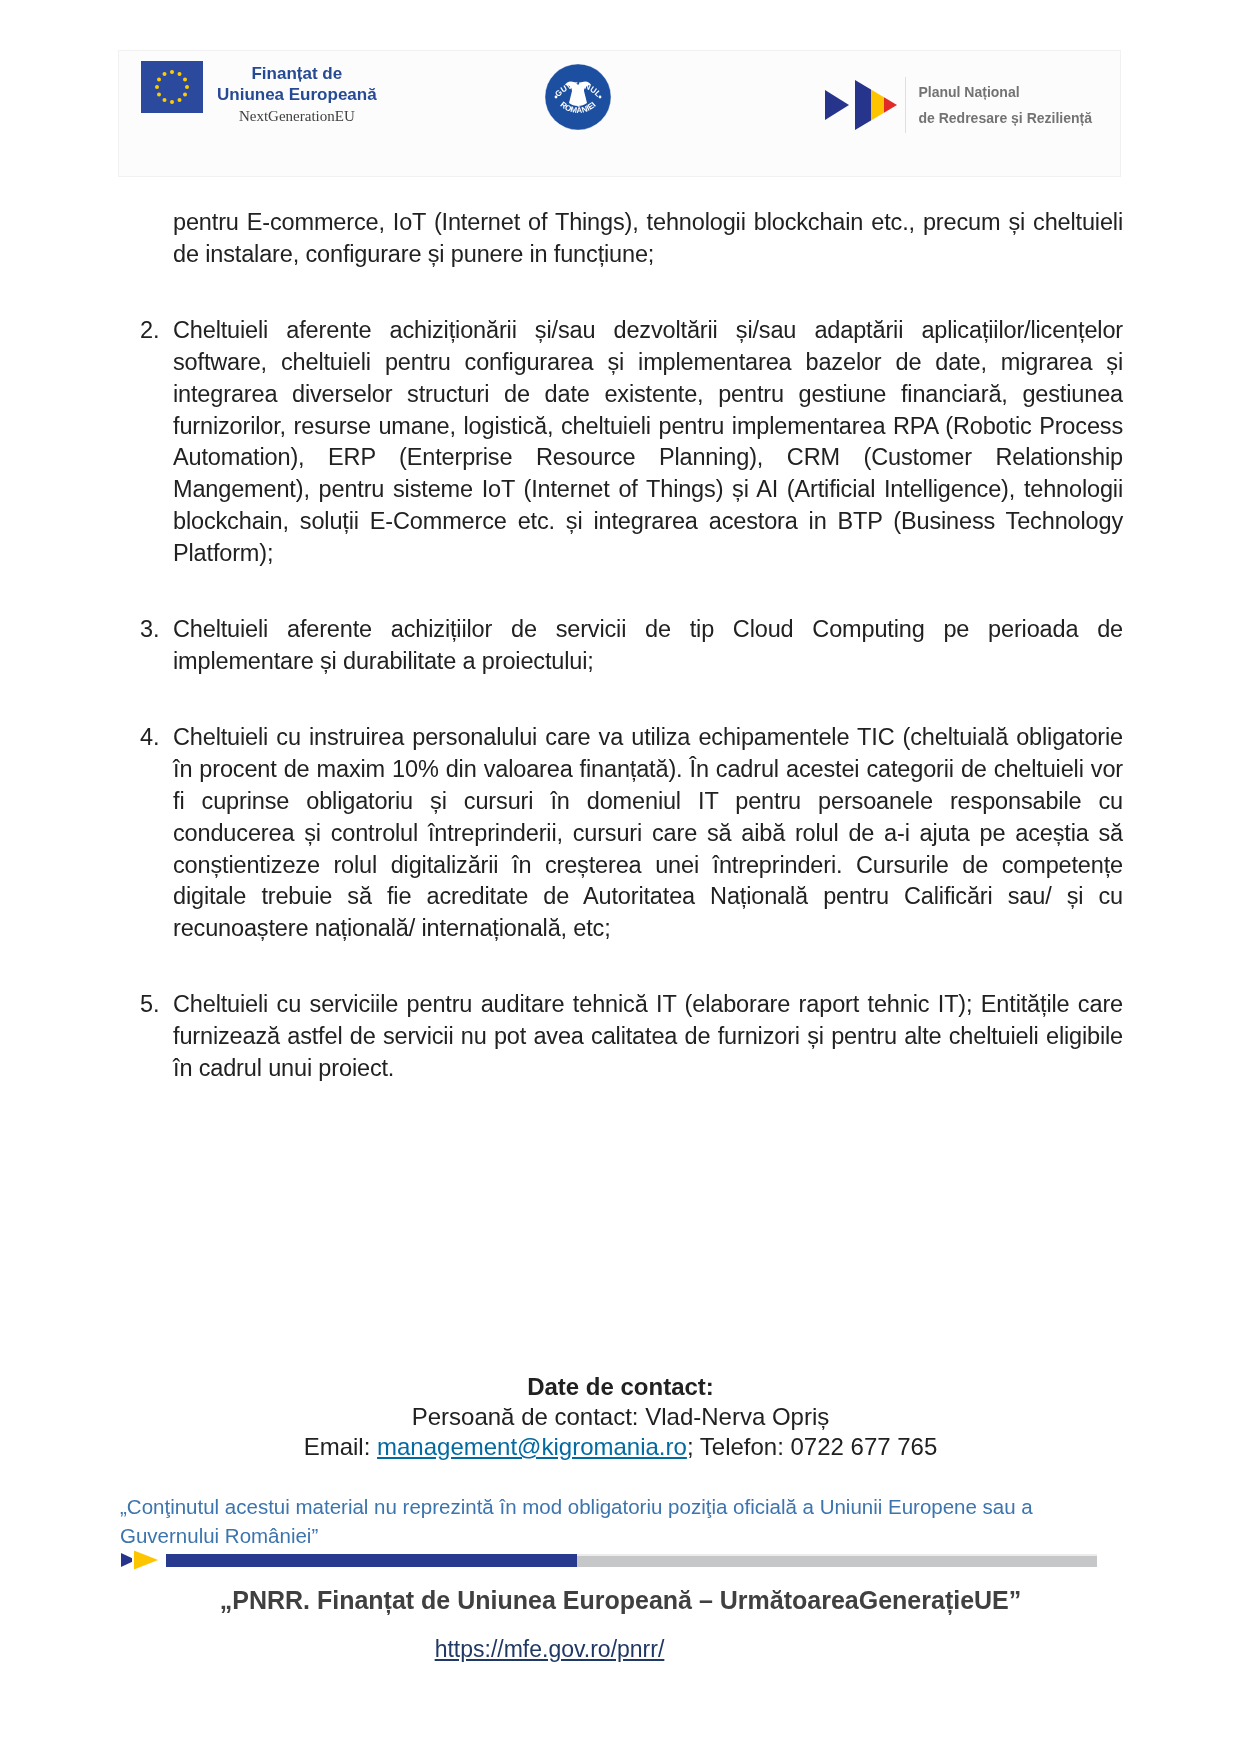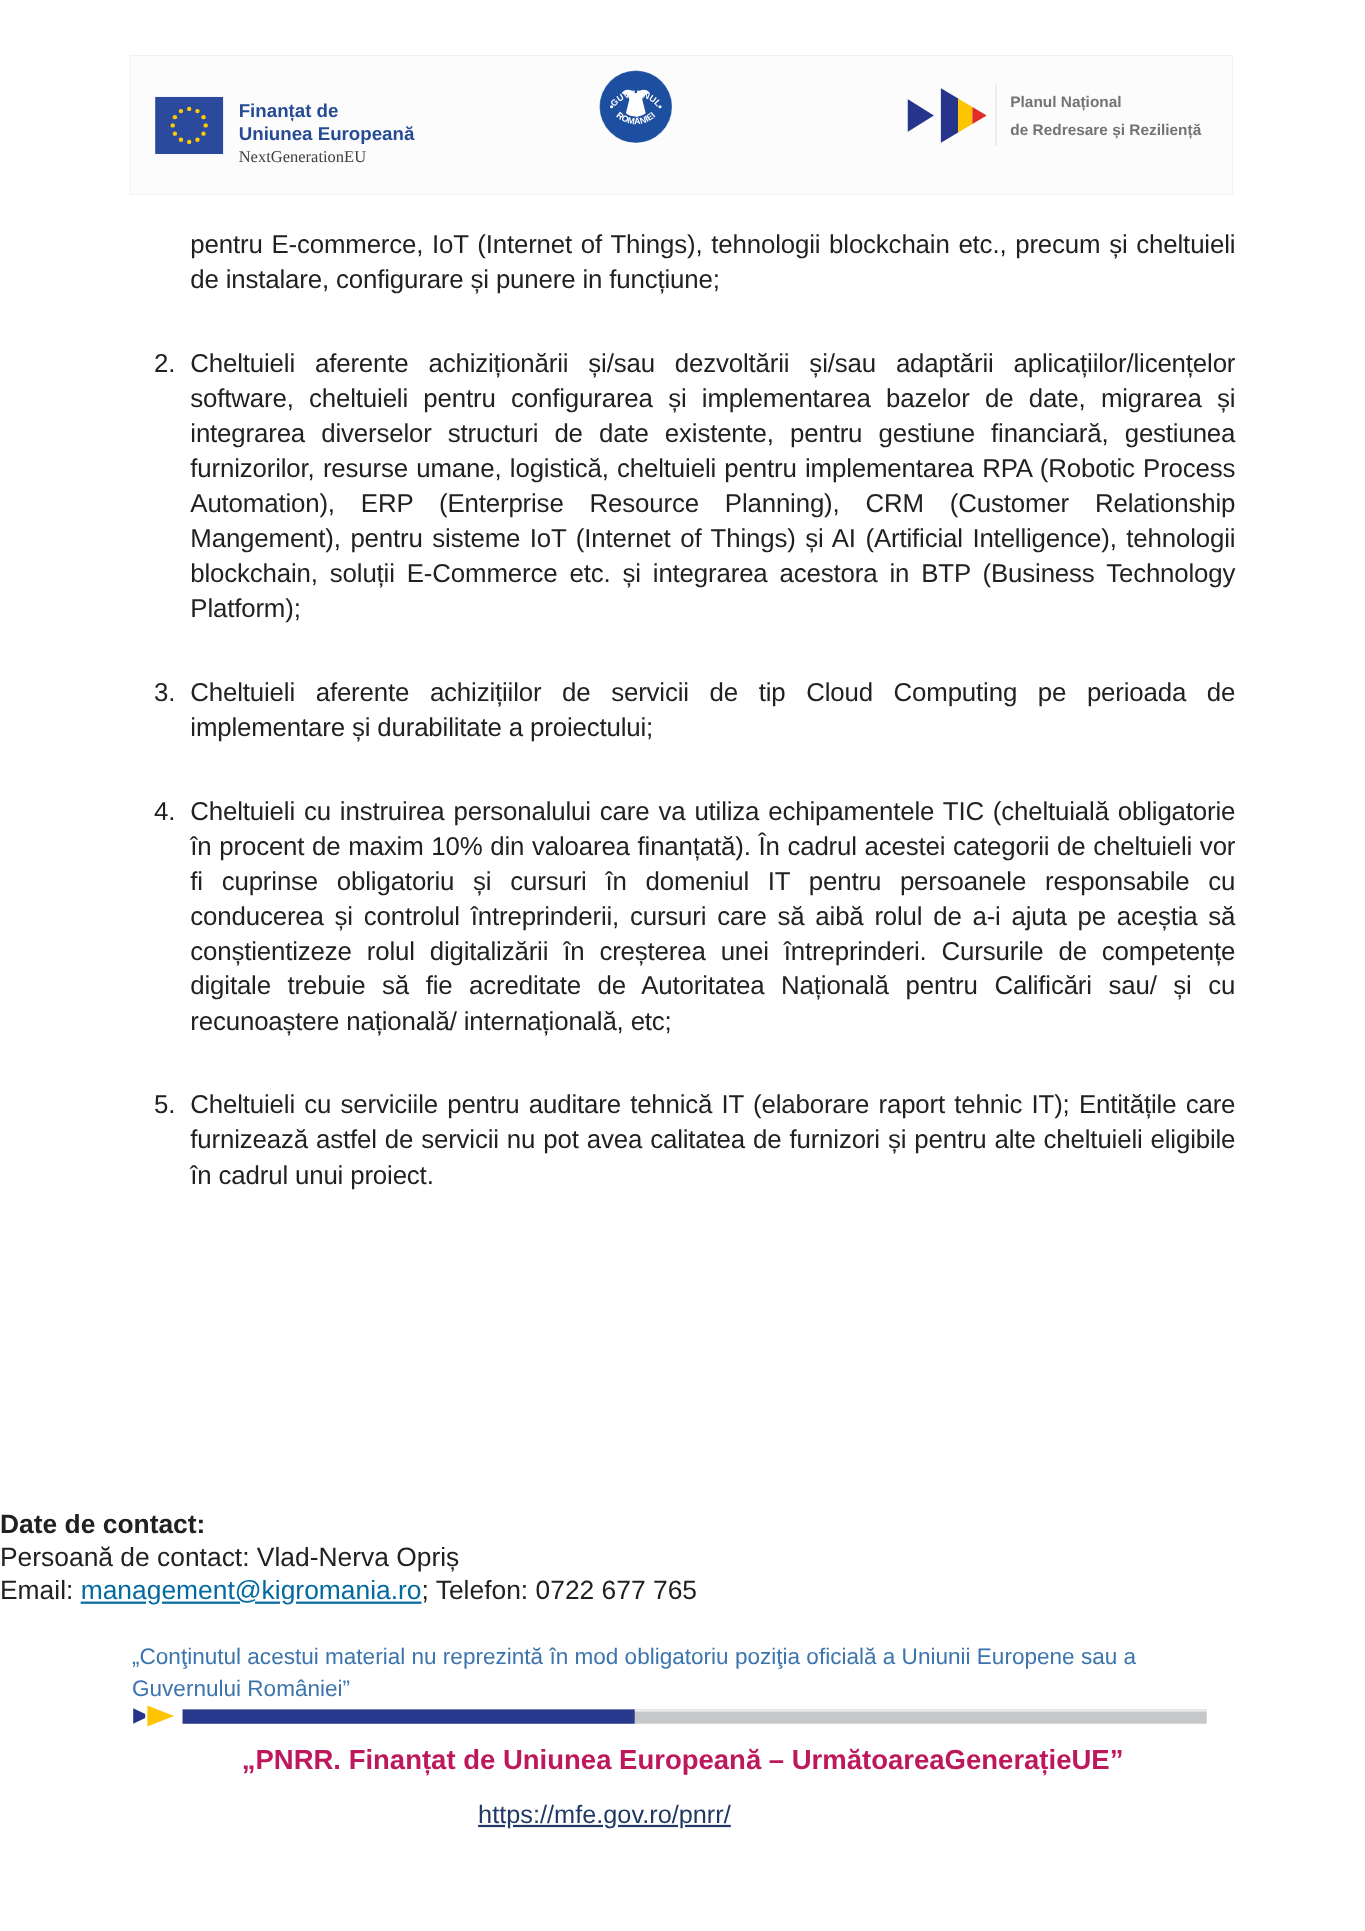--- a/index.html
+++ b/index.html
@@ -9,21 +9,21 @@
     background:#ffffff;
     font-family:"Liberation Sans", sans-serif;
     color:#212121;
     overflow:hidden;
   }
   
   .header-block{
     position:absolute;left:118px;top:50px;width:1003px;height:127px;
     background:#fcfcfc;border:1px solid #f1f1f1;box-sizing:border-box;
   }
-  .eu-logo{position:absolute;left:22px;top:37px;display:flex;align-items:flex-start;}
+  .eu-logo{position:absolute;left:22px;top:10px;display:flex;align-items:flex-start;text-align:center;}
   .eu-flag{display:block;}
   .eu-text{margin-left:14px;padding-top:2px;}
   .eu-text .t1,.eu-text .t2{
     font-size:17px;font-weight:bold;color:#264a94;line-height:21px;display:block;
   }
   .eu-text .t3{font-size:15px;color:#404040;line-height:22px;display:block;font-family:Liberation Serif, serif;}
   .gov-seal{position:absolute;left:425px;top:12px;}
   .pnrr-logo{position:absolute;right:28px;top:26px;display:flex;align-items:center;}
   .pnrr-arrows{display:block;}
   .pnrr-divider{width:1px;height:56px;background:#dce0e6;margin:0 12px 0 8px;}
@@ -33,40 +33,40 @@
   .body-content{
     position:absolute;left:140px;top:163px;width:983px;
     font-size:23.5px;line-height:31.9px;letter-spacing:-0.15px;color:#212121;
   }
   .li-row{display:grid;grid-template-columns:33px 1fr;margin-top:44px;}
   .li-row .num{text-align:left;}
   .li-row .txt{margin:0;text-align:justify;}
   
   .contact{
     position:absolute;left:0;top:1372px;width:1241px;
-    font-size:24px;line-height:30px;color:#212121;
+    text-align:center;font-size:24px;line-height:30px;color:#212121;
   }
   .contact .title{font-weight:bold;}
   .email-link{color:#0369a1;text-decoration:underline;}
   
   .disclaimer{
     position:absolute;left:120px;top:1492px;width:1001px;
     text-align:left;font-size:20.5px;line-height:29px;color:#3c74ae;
   }
   .bar-row{position:absolute;left:0;top:1547px;width:1241px;height:26px;}
   .bar-arrows{position:absolute;left:121px;top:0;}
   .bar-track{
     position:absolute;left:166px;top:7px;width:931px;height:13px;
     background:#c5c7c9;
     border-top:2px solid #ececec;box-sizing:border-box;
   }
   .bar-fill{position:absolute;left:0;top:-2px;width:411px;height:13px;background:#283a8e;}
   .pnrr-line{
     position:absolute;left:0;top:1586px;width:1241px;text-align:center;
-    font-size:25px;font-weight:bold;color:#be185d;
+    font-size:25px;font-weight:bold;color:#404040;
   }
   .links-row{
     position:absolute;left:0;top:1636px;width:1099px;
     display:flex;justify-content:center;gap:95px;font-size:23px;
   }
   .links-row a{color:#203864;text-decoration:underline;}
 </style>
 </head>
 <body>
 

